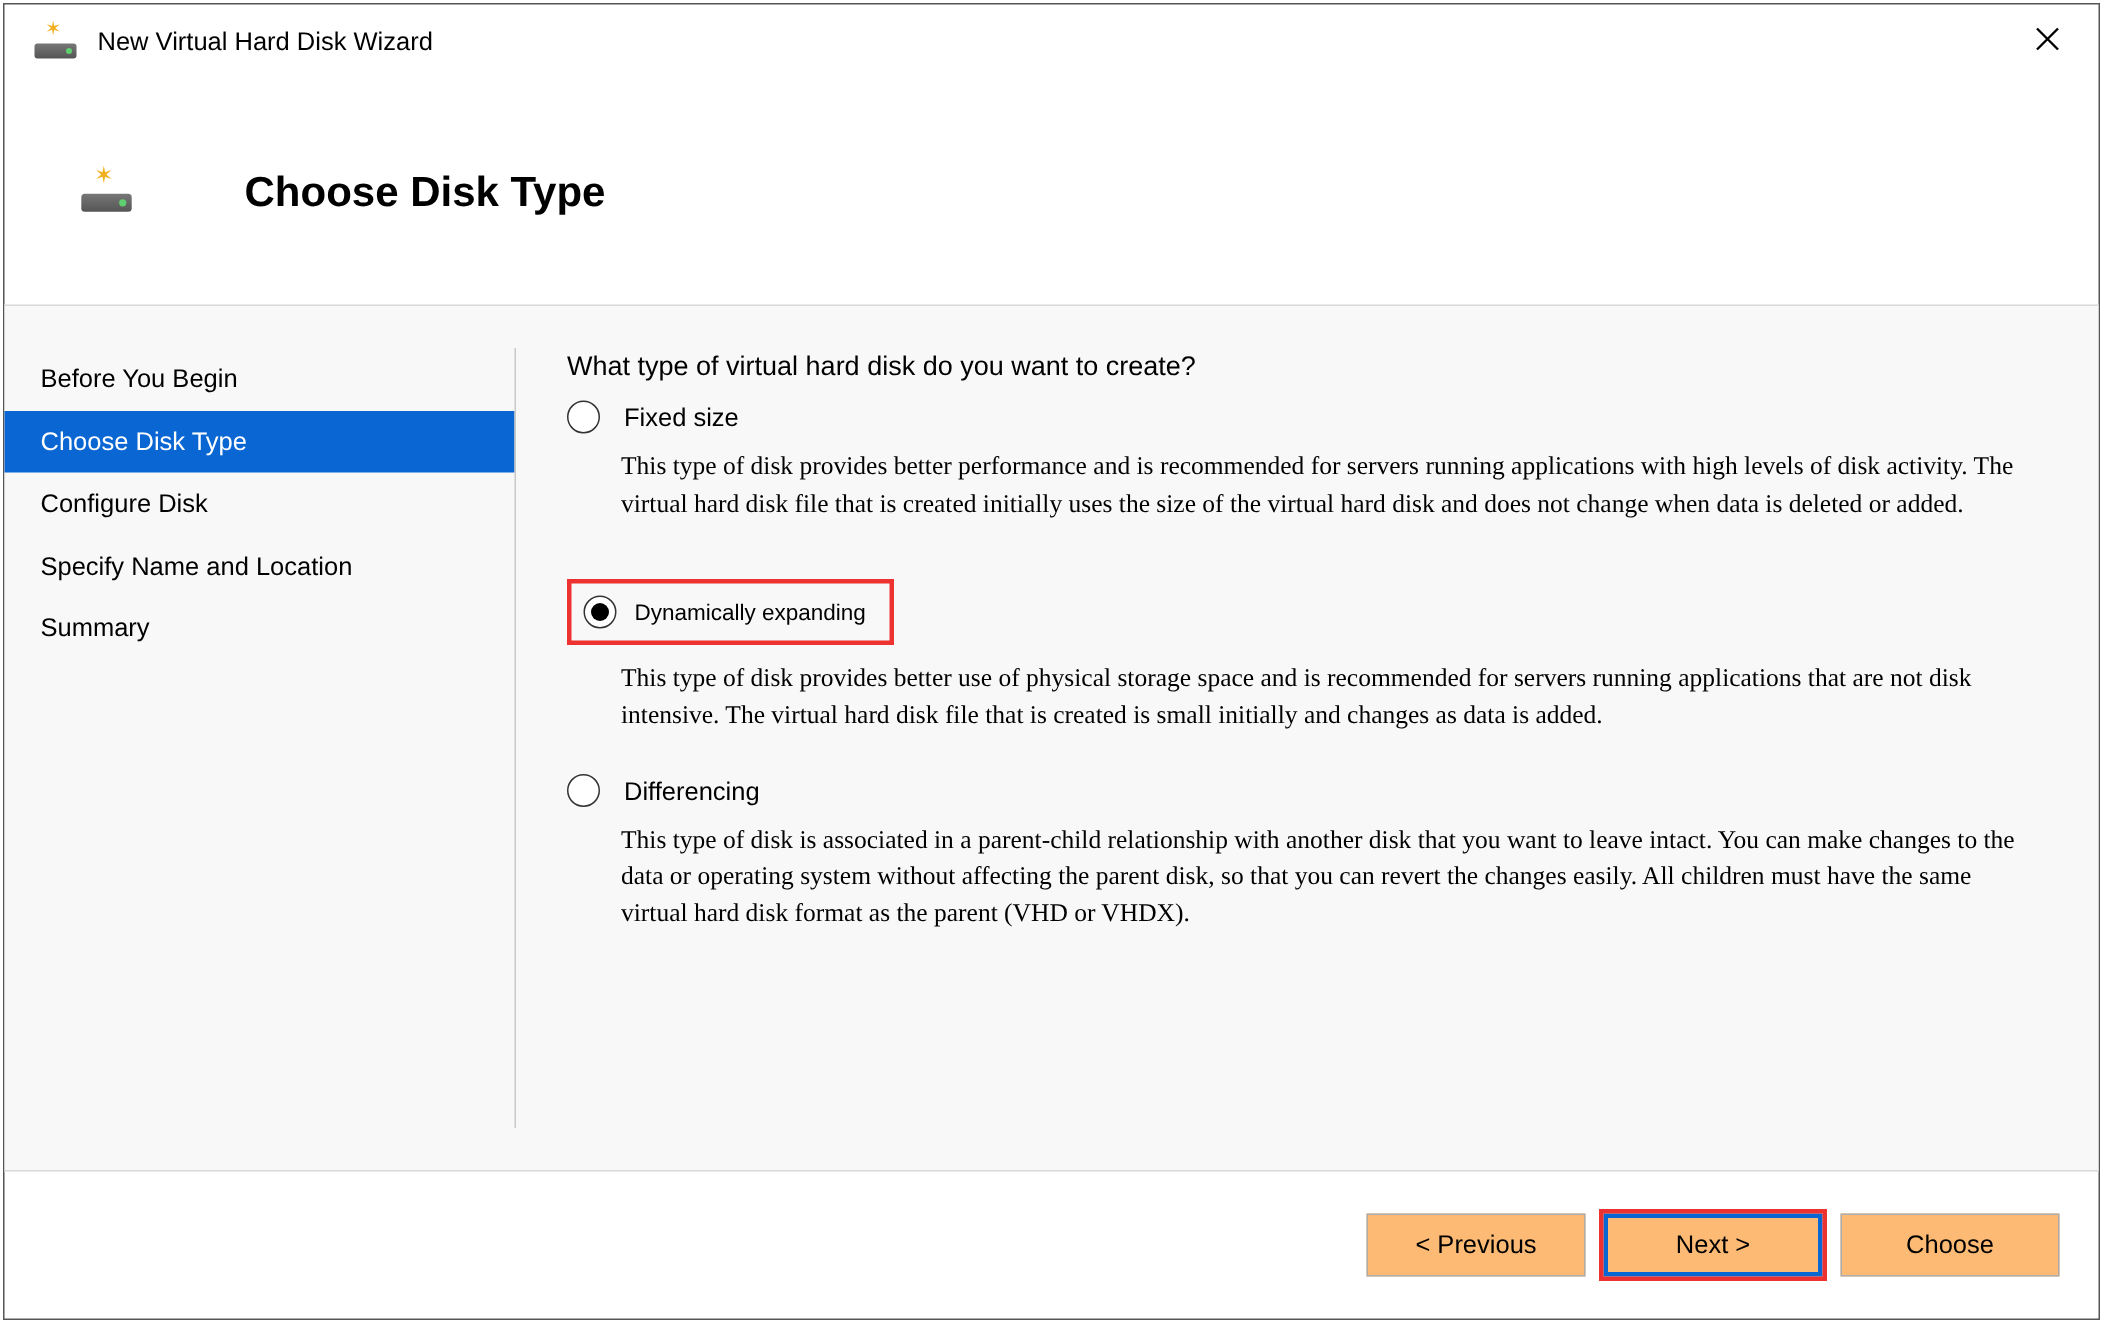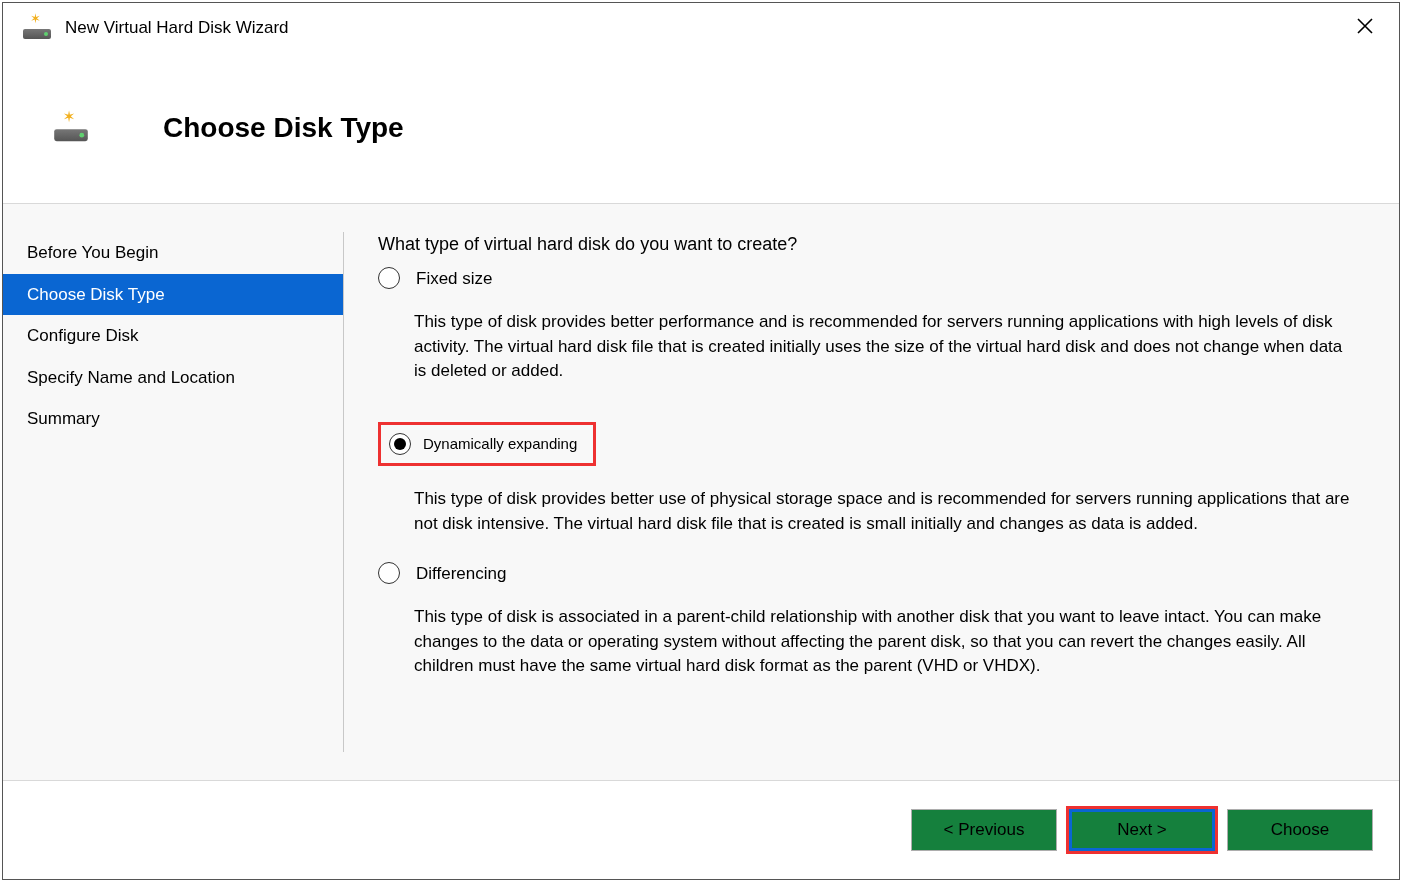--- a/index.html
+++ b/index.html
@@ -105,43 +105,44 @@
   .radio.on::after {
     content: "";
     width: 12px;
     height: 12px;
     background: #000;
     border-radius: 50%;
   }
   .opt-desc {
     font-size: 17px;
     line-height: 1.45;
-    margin: 21px 0 26px 36px;
+    margin: 10px 0 26px 36px;
     max-width: 940px;
+    font-family: Liberation Serif, serif;
   }
   .red-box {
     border: 3px solid #ee3131;
     display: inline-flex;
     align-items: center;
     gap: 12px;
     padding: 8px 16px 8px 8px;
     margin-top: 12px;
   }
   .footer {
     height: 98px;
     display: flex;
     align-items: center;
     justify-content: flex-end;
     padding-right: 26px;
     gap: 12px;
   }
   .wbtn {
     min-width: 146px;
     height: 42px;
-    background: #15803d;
+    background: #fdba74;
     border: 1px solid #adadad;
     font-size: 17px;
     display: inline-flex;
     align-items: center;
     justify-content: center;
     cursor: pointer;
   }
   .wbtn.highlight {
     border: 3px solid #0a66d2;
     outline: 3px solid #ee3131;

